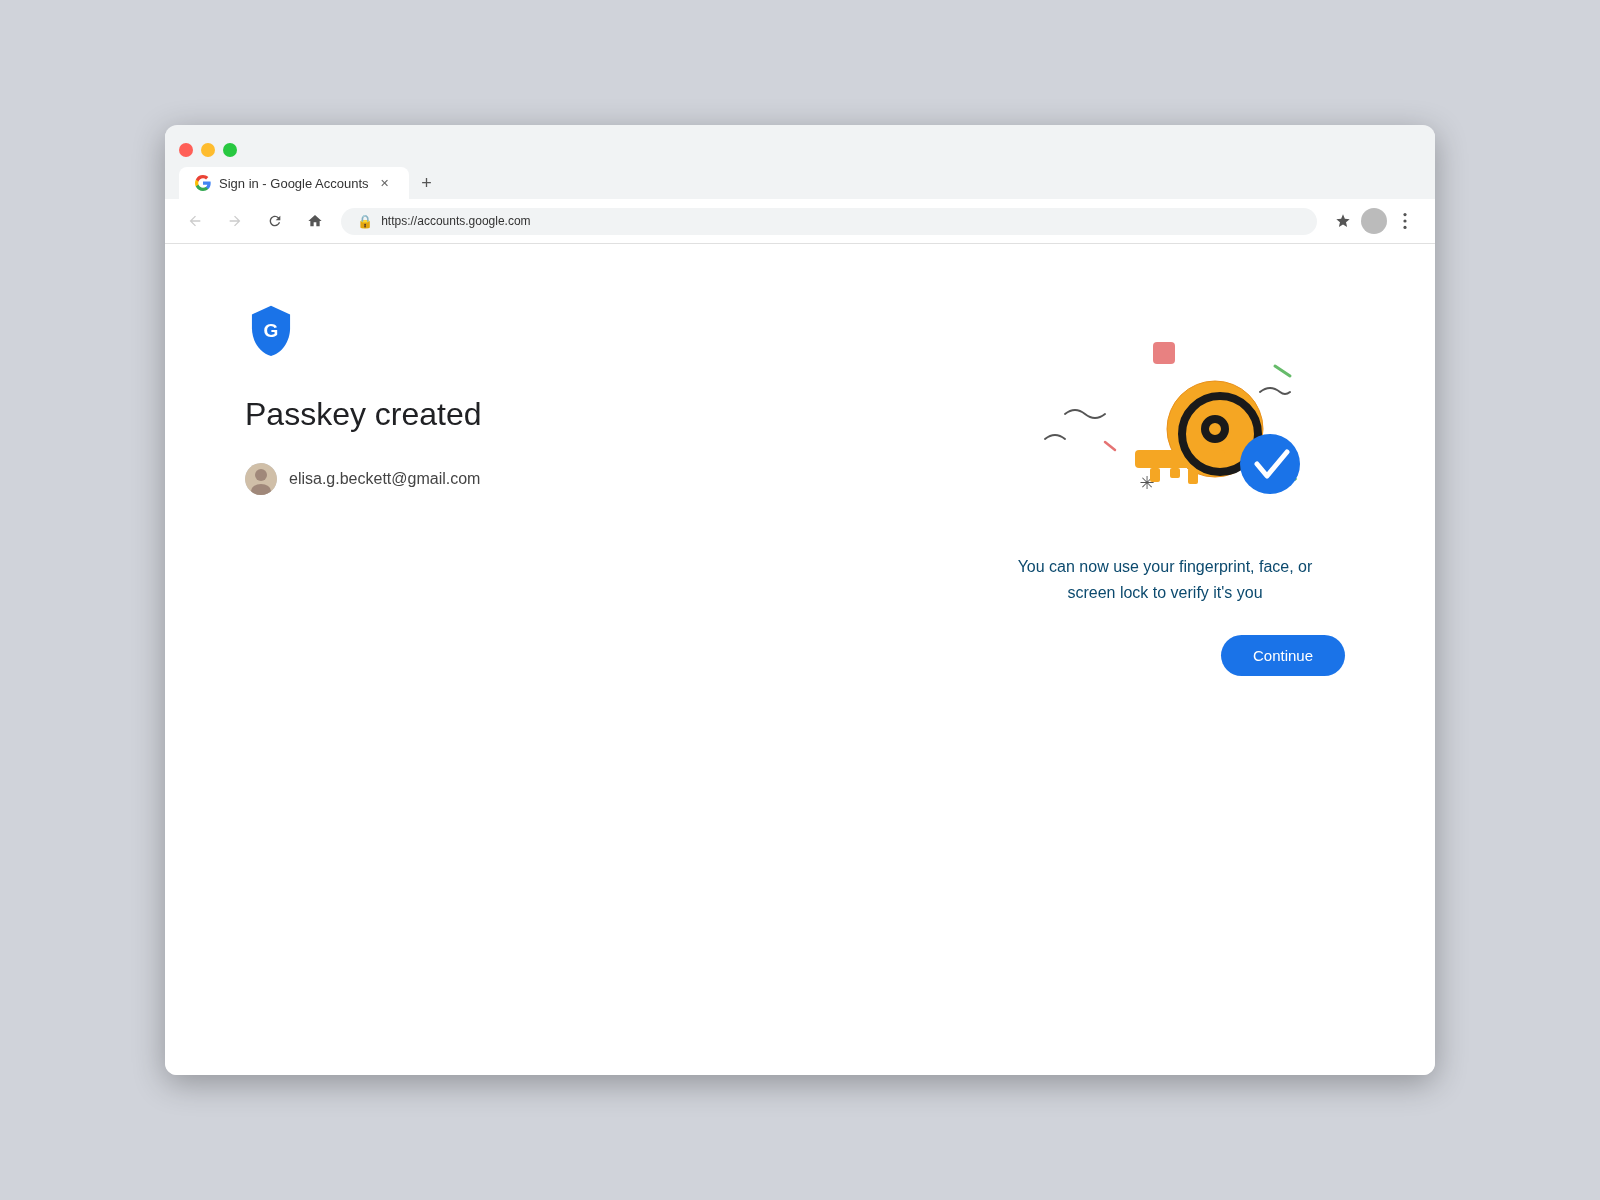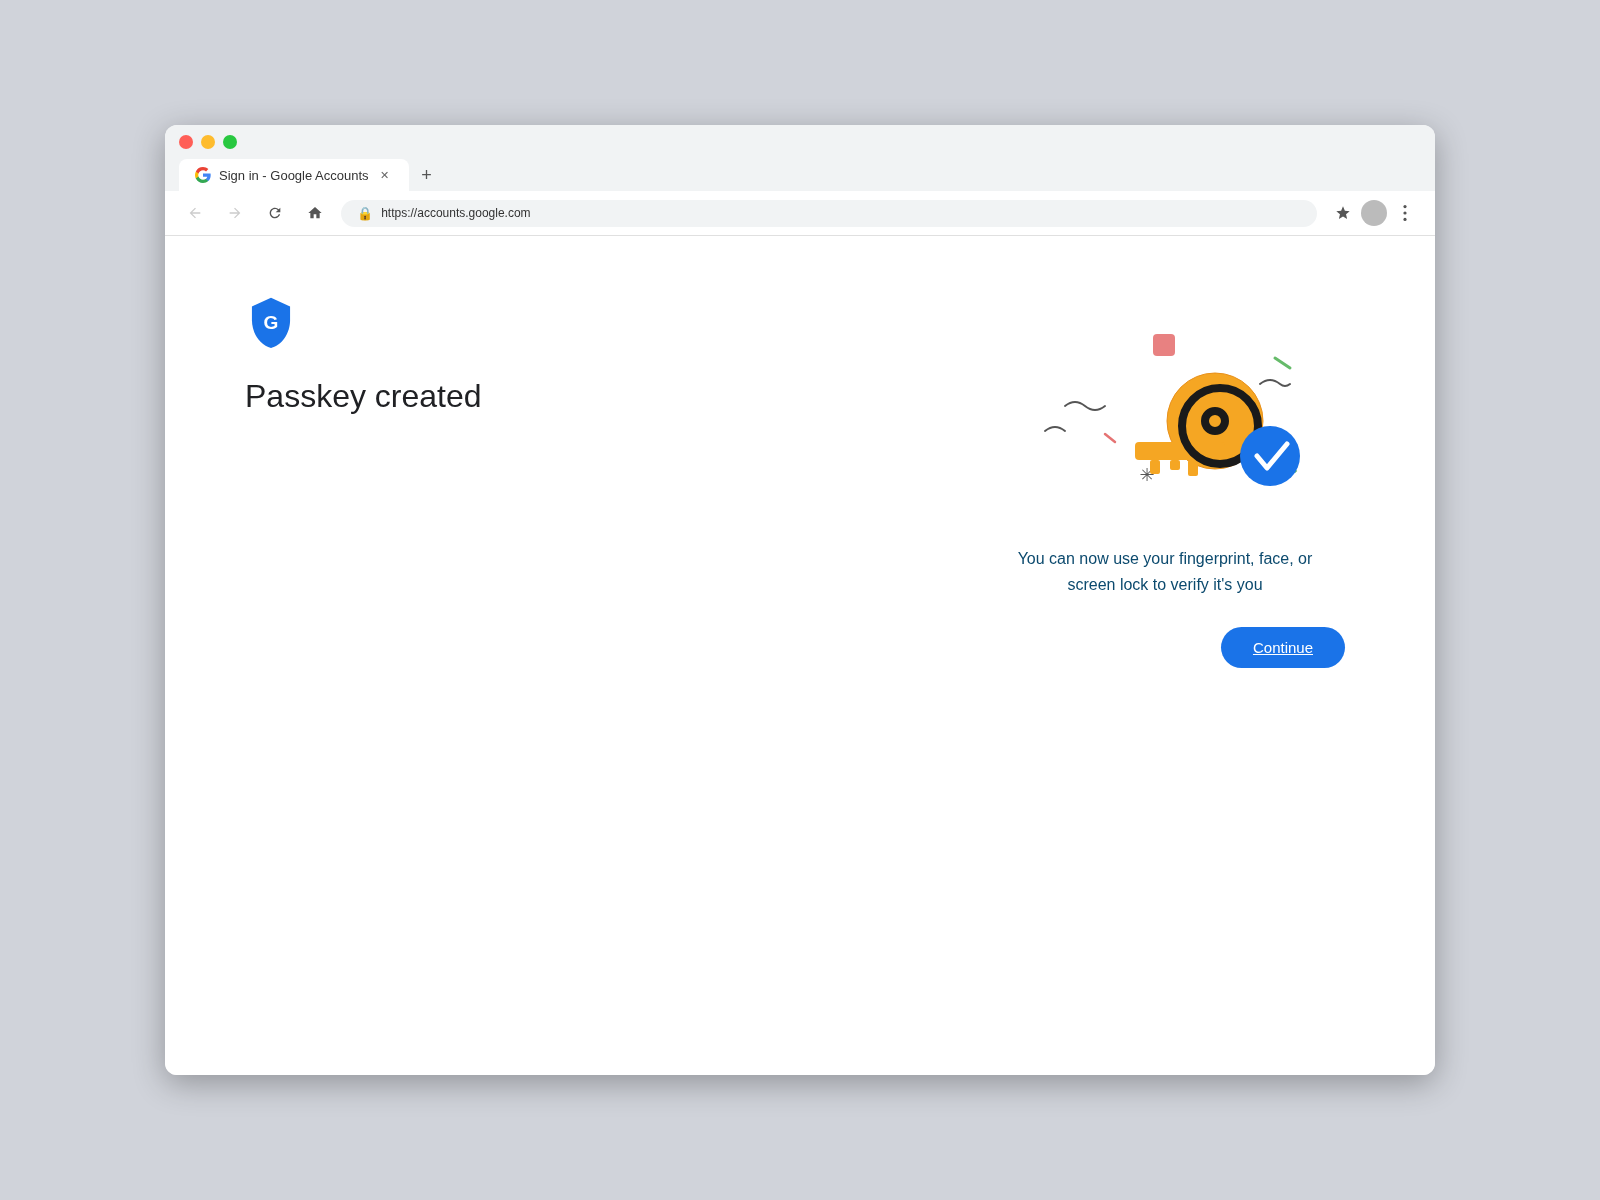--- a/index.html
+++ b/index.html
@@ -23,20 +23,21 @@
       flex-direction: column;
       overflow: hidden;
     }
 
     
     .title-bar {
       background: #f1f3f4;
       padding: 10px 14px 0 14px;
       display: flex;
       flex-direction: column;
+      margin-top: 8px;
     }
 
     .traffic-lights {
       display: flex;
       gap: 8px;
       margin-bottom: 10px;
     }
 
     .traffic-light {
       width: 14px;
@@ -196,20 +197,21 @@
 
     .google-shield {
       width: 52px;
       height: 52px;
     }
 
     .page-title {
       font-size: 32px;
       font-weight: 400;
       color: #202124;
+      margin-top: 10px;
     }
 
     .user-row {
       display: flex;
       align-items: center;
       gap: 12px;
     }
 
     .user-avatar {
       width: 32px;
@@ -254,21 +256,20 @@
     .continue-btn {
       background: #1a73e8;
       color: white;
       border: none;
       border-radius: 24px;
       padding: 12px 32px;
       font-size: 15px;
       cursor: pointer;
       align-self: flex-end;
       margin-right: 10px;
-      text-decoration: underline;
     }
 
   </style>
 </head>
 <body>
 
 <div class="browser-window">
 
   <div class="title-bar">
     <div class="traffic-lights">
@@ -338,20 +339,31 @@
 
     <div class="left-panel">
 
       <svg class="google-shield" viewBox="0 0 52 60" xmlns="http://www.w3.org/2000/svg">
         <path d="M26 2L4 12v16c0 14.88 9.36 28.8 22 32 12.64-3.2 22-17.12 22-32V12L26 2z" fill="#1a73e8"></path>
         <text x="26" y="38" text-anchor="middle" font-size="22" font-weight="700" fill="white" font-family="Arial">G</text>
       </svg>
 
       <h1 class="page-title">Passkey created</h1>
 
+      <div class="user-row">
+        <div class="user-avatar">
+
+          <svg width="32" height="32" viewBox="0 0 32 32">
+            <circle cx="16" cy="16" r="16" fill="#d0bfa8"></circle>
+            <circle cx="16" cy="12" r="6" fill="#a0887a"></circle>
+            <ellipse cx="16" cy="28" rx="10" ry="7" fill="#a0887a"></ellipse>
+          </svg>
+        </div>
+        <span class="user-email">elisa.g.beckett@gmail.com</span>
+      </div>
     </div>
 
     <div class="right-panel">
 
       <svg class="key-illustration" viewBox="0 0 320 200" xmlns="http://www.w3.org/2000/svg">
 
         <rect x="148" y="18" width="22" height="22" rx="4" fill="#e57373" opacity="0.9"></rect>
 
         <line x1="270" y1="42" x2="285" y2="52" stroke="#66bb6a" stroke-width="3" stroke-linecap="round"></line>
 

